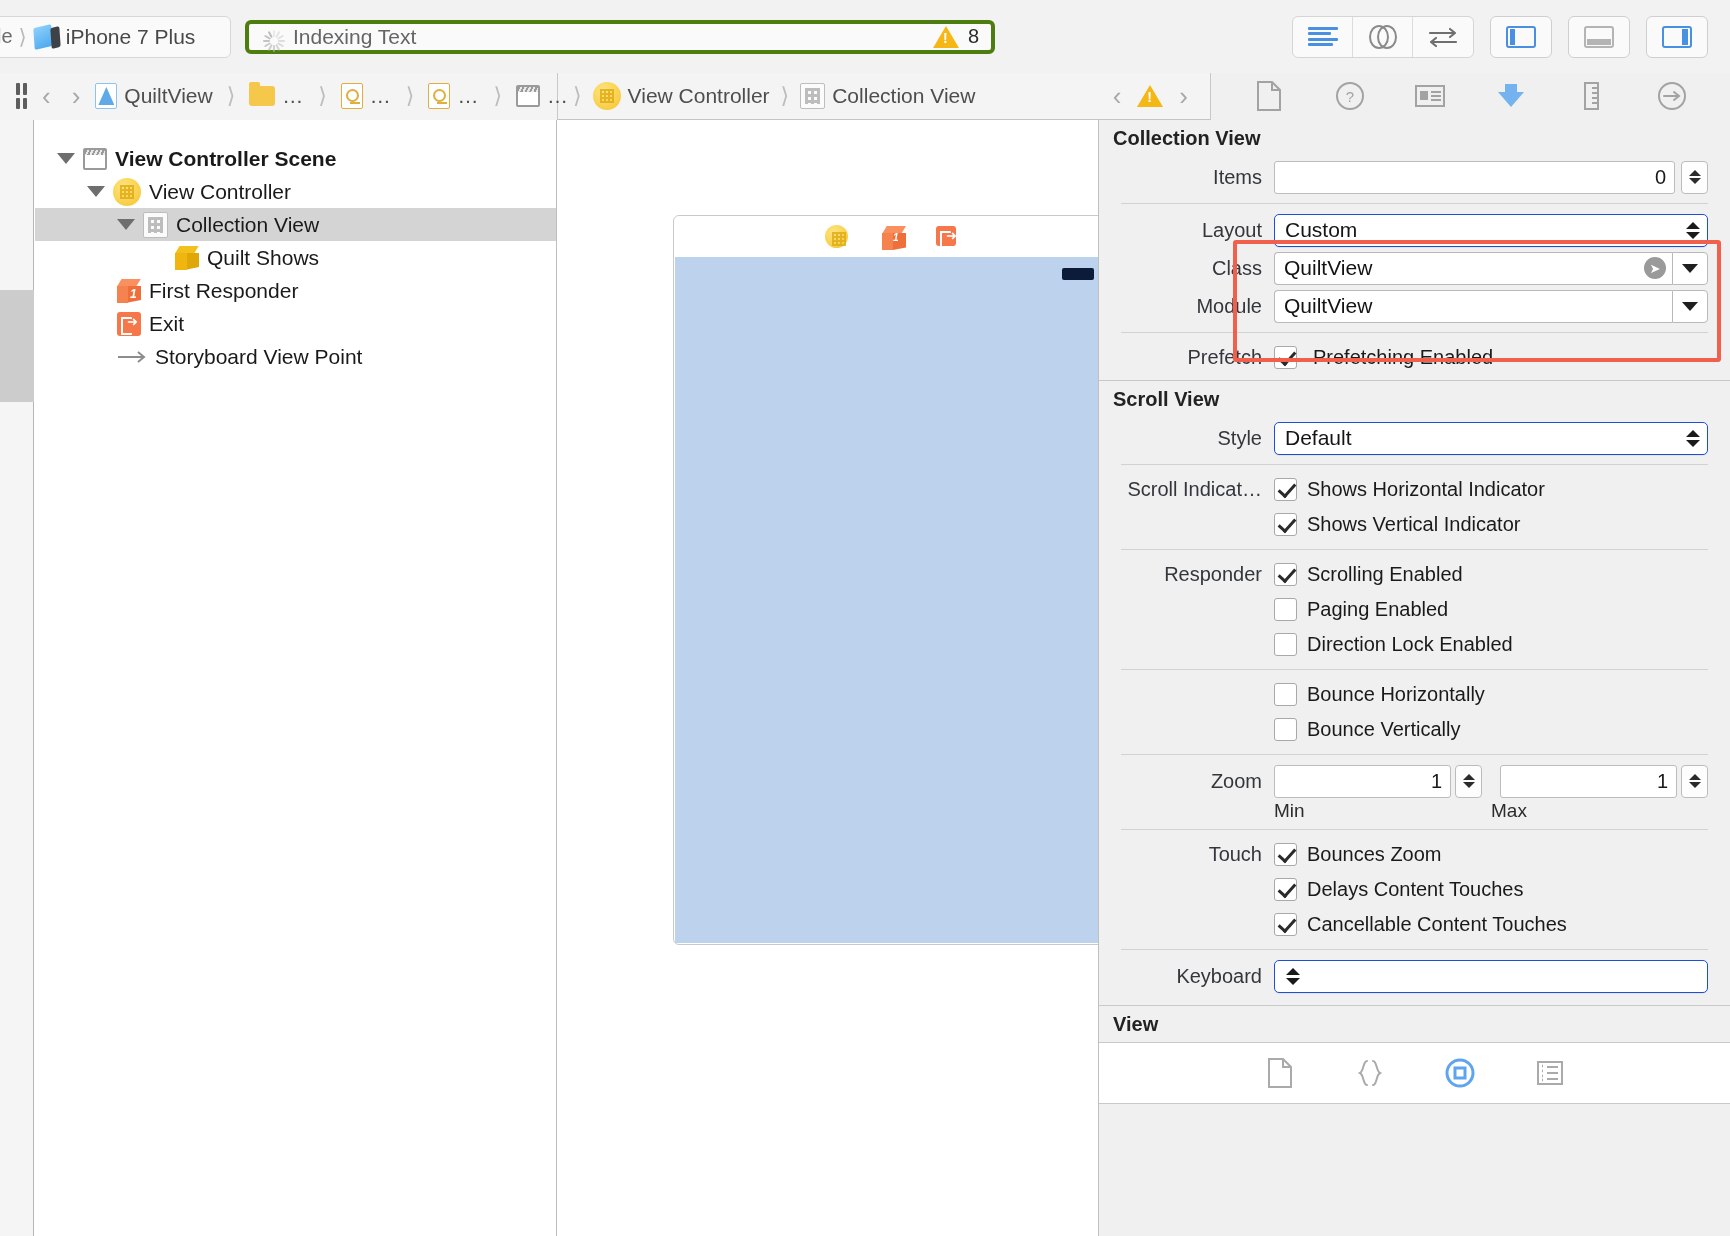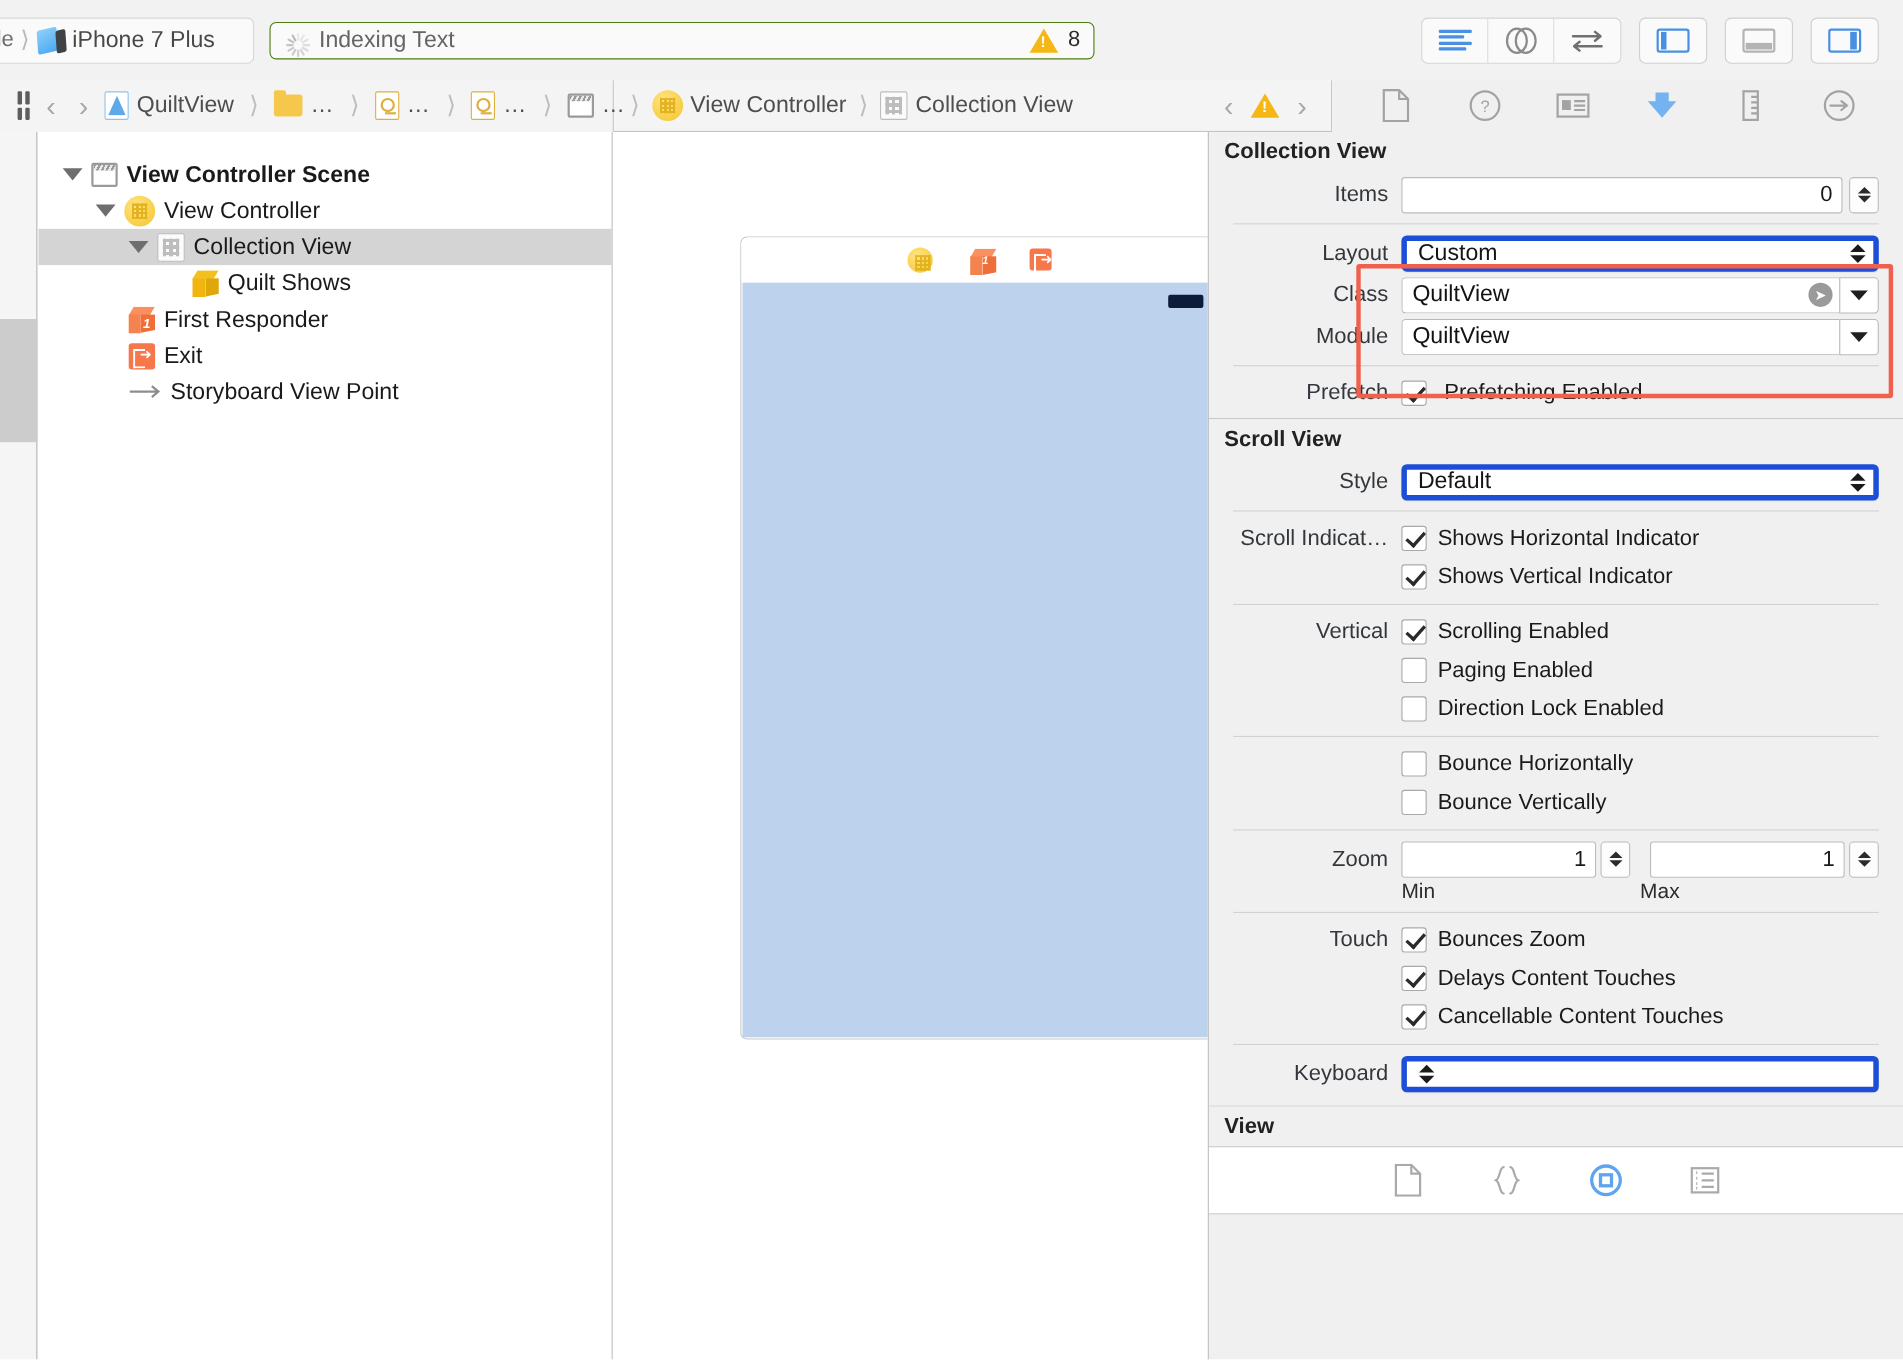--- a/index.html
+++ b/index.html
@@ -39,21 +39,21 @@
   }
   .dev-icon .body2 {
     position: absolute; right: 0px; top: 2px; width: 9px; height: 21px;
     background: #3e4246; transform: skewY(-9deg) rotate(-4deg);
     border-radius: 2px;
   }
   .tb-scheme-name { font-size: 21px; color: #484848; }
 
   .tb-status {
     height: 34px; flex: 0 0 750px; margin-left: 14px;
-    border: 1px solid #4d7c0f; border-radius: 6px; background: #fafafa;
+    border: 4px solid #4d7c0f; border-radius: 6px; background: #fafafa;
     display: flex; align-items: center; padding: 0 12px 0 14px;
     position: relative;
   }
   .spinner { width: 22px; height: 22px; position: relative; flex:0 0 auto; margin-right: 8px;}
   .spinner i {
     position: absolute; left: 50%; top: 50%; width: 2px; height: 7px;
     background: #b8b8b8; border-radius: 1px;
     transform-origin: 1px 11px;
   }
   .status-text { font-size: 21px; color: #656565; }
@@ -201,21 +201,21 @@
     font-size:20px; color:#1a1a1a; display:flex; align-items:center; padding:0 8px;
   }
   .txtfield.right { justify-content:flex-end; }
   .stepper { width:27px; height:33px; border:1px solid #bcbcbc; border-radius:4px; background:#fdfdfd;
              display:flex; flex-direction:column; align-items:center; justify-content:center; gap:2px; flex:0 0 auto;}
   .stepper i { width:0;height:0;border-left:6px solid transparent;border-right:6px solid transparent;}
   .stepper i.up { border-bottom:6px solid #2b2b2b; }
   .stepper i.dn { border-top:6px solid #2b2b2b; }
 
   .popup {
-    flex:1 1 auto; height:33px; background:#fff; border:5px solid #1d4ed8; border-radius:5px;
+    flex:1 1 auto; height:33px; background:#fff; border:1px solid #1d4ed8; border-radius:5px;
     display:flex; align-items:center; padding:0 6px 0 10px; font-size:21px; color:#151515;
     box-shadow: 0 1px 0 rgba(0,0,0,0.05);
   }
   .popup .val { flex:1 1 auto; }
   .updown { width:16px; height:22px; display:flex; flex-direction:column; align-items:center; justify-content:center; gap:3px; flex:0 0 auto;}
   .updown i { width:0;height:0;border-left:7px solid transparent;border-right:7px solid transparent;}
   .updown i.up{ border-bottom:7px solid #1a1a1a;}
   .updown i.dn{ border-top:7px solid #1a1a1a;}
 
   .combo { flex:1 1 auto; display:flex; height:33px; }
@@ -610,21 +610,21 @@
       </div>
       <div class="cbrow">
         <span class="flabel"></span>
         <span class="cb on"></span>
         <span class="cbtext">Shows Vertical Indicator</span>
       </div>
 
       <div class="hr-in"></div>
 
       <div class="cbrow">
-        <span class="flabel">Vertical</span>
+        <span class="flabel">Responder</span>
         <span class="cb on"></span>
         <span class="cbtext">Scrolling Enabled</span>
       </div>
       <div class="cbrow">
         <span class="flabel"></span>
         <span class="cb"></span>
         <span class="cbtext">Paging Enabled</span>
       </div>
       <div class="cbrow">
         <span class="flabel"></span>

